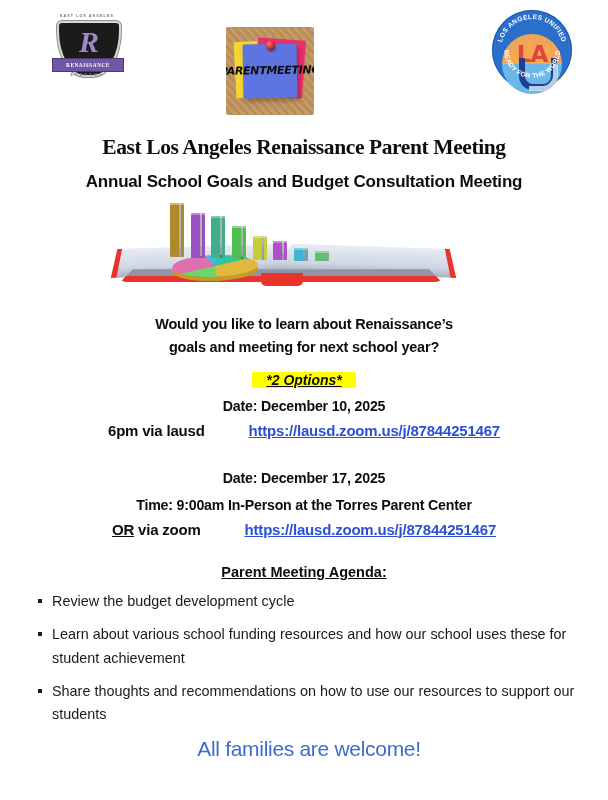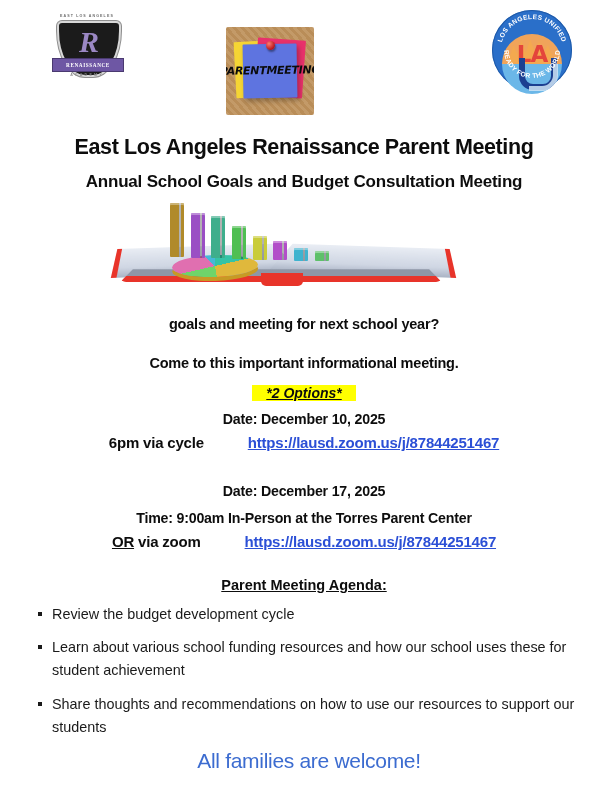--- a/index.html
+++ b/index.html
@@ -120,20 +120,21 @@
     font-family:"Liberation Sans", sans-serif;
     font-size:6.6px;font-weight:700;fill:#ffffff;letter-spacing:.35px;
   }
 
   
   .title{
     text-align:center;
     font-size:21.5px;font-weight:700;letter-spacing:-.4px;
     color:#0d0d0d;margin:0;padding:0 8px;
     line-height:1.15;
+    font-family:Liberation Serif, serif;
   }
   .subtitle{
     text-align:center;
     font-size:17px;font-weight:700;letter-spacing:-.2px;
     color:#0d0d0d;margin:12px 0 0 0;
     line-height:1.15;
   }
 
   
   .book-wrap{
@@ -288,32 +289,32 @@
           <div class="bar" style="left: 62.025px; width: 14px; height: 33px; bottom: 8.2px; background: linear-gradient(90deg, rgb(79, 191, 82) 0px, rgb(79, 191, 82) 62%, rgba(0, 0, 0, 0.3) 62%, rgba(0, 0, 0, 0.3) 78%, rgb(79, 191, 82) 78%, rgb(79, 191, 82) 100%); box-shadow: rgba(255, 255, 255, 0.35) 0px 2px 0px inset;"></div>
           <div class="bar" style="left: 82.7px; width: 14px; height: 24px; bottom: 7.6px; background: linear-gradient(90deg, rgb(201, 204, 58) 0px, rgb(201, 204, 58) 62%, rgba(0, 0, 0, 0.3) 62%, rgba(0, 0, 0, 0.3) 78%, rgb(201, 204, 58) 78%, rgb(201, 204, 58) 100%); box-shadow: rgba(255, 255, 255, 0.35) 0px 2px 0px inset;"></div>
           <div class="bar" style="left: 103.375px; width: 14px; height: 19px; bottom: 7px; background: linear-gradient(90deg, rgb(178, 78, 201) 0px, rgb(178, 78, 201) 62%, rgba(0, 0, 0, 0.3) 62%, rgba(0, 0, 0, 0.3) 78%, rgb(178, 78, 201) 78%, rgb(178, 78, 201) 100%); box-shadow: rgba(255, 255, 255, 0.35) 0px 2px 0px inset;"></div>
           <div class="bar" style="left: 124.05px; width: 14px; height: 13px; bottom: 6.4px; background: linear-gradient(90deg, rgb(63, 179, 207) 0px, rgb(63, 179, 207) 62%, rgba(0, 0, 0, 0.3) 62%, rgba(0, 0, 0, 0.3) 78%, rgb(63, 179, 207) 78%, rgb(63, 179, 207) 100%); box-shadow: rgba(255, 255, 255, 0.35) 0px 2px 0px inset;"></div>
           <div class="bar" style="left: 144.725px; width: 14px; height: 10px; bottom: 5.8px; background: linear-gradient(90deg, rgb(94, 192, 106) 0px, rgb(94, 192, 106) 62%, rgba(0, 0, 0, 0.3) 62%, rgba(0, 0, 0, 0.3) 78%, rgb(94, 192, 106) 78%, rgb(94, 192, 106) 100%); box-shadow: rgba(255, 255, 255, 0.35) 0px 2px 0px inset;"></div>
         </div>
     </div>
   </div>
 
   <div class="lead">
+    <div>Would you like to learn about Renaissance’s</div>
     <div>goals and meeting for next school year?</div>
   </div>
 
-  <div class="lead2">Come to this important informational meeting.</div>
 
   <div class="options">
     <span>*2 Options*</span>
   </div>
 
   <div class="detail d1">Date:  December 10, 2025</div>
   <div class="detail d2">
-    <span>6pm via cycle </span><a class="zoomlink" href="#">https://lausd.zoom.us/j/87844251467</a>
+    <span>6pm via lausd </span><a class="zoomlink" href="#">https://lausd.zoom.us/j/87844251467</a>
   </div>
 
   <div class="gap"></div>
 
   <div class="detail d3">Date:  December 17, 2025</div>
   <div class="detail d4">Time:  9:00am In-Person at the Torres Parent Center</div>
   <div class="detail d5">
     <span class="ul">OR</span><span> via zoom </span><a class="zoomlink" href="#">https://lausd.zoom.us/j/87844251467</a>
   </div>
 

